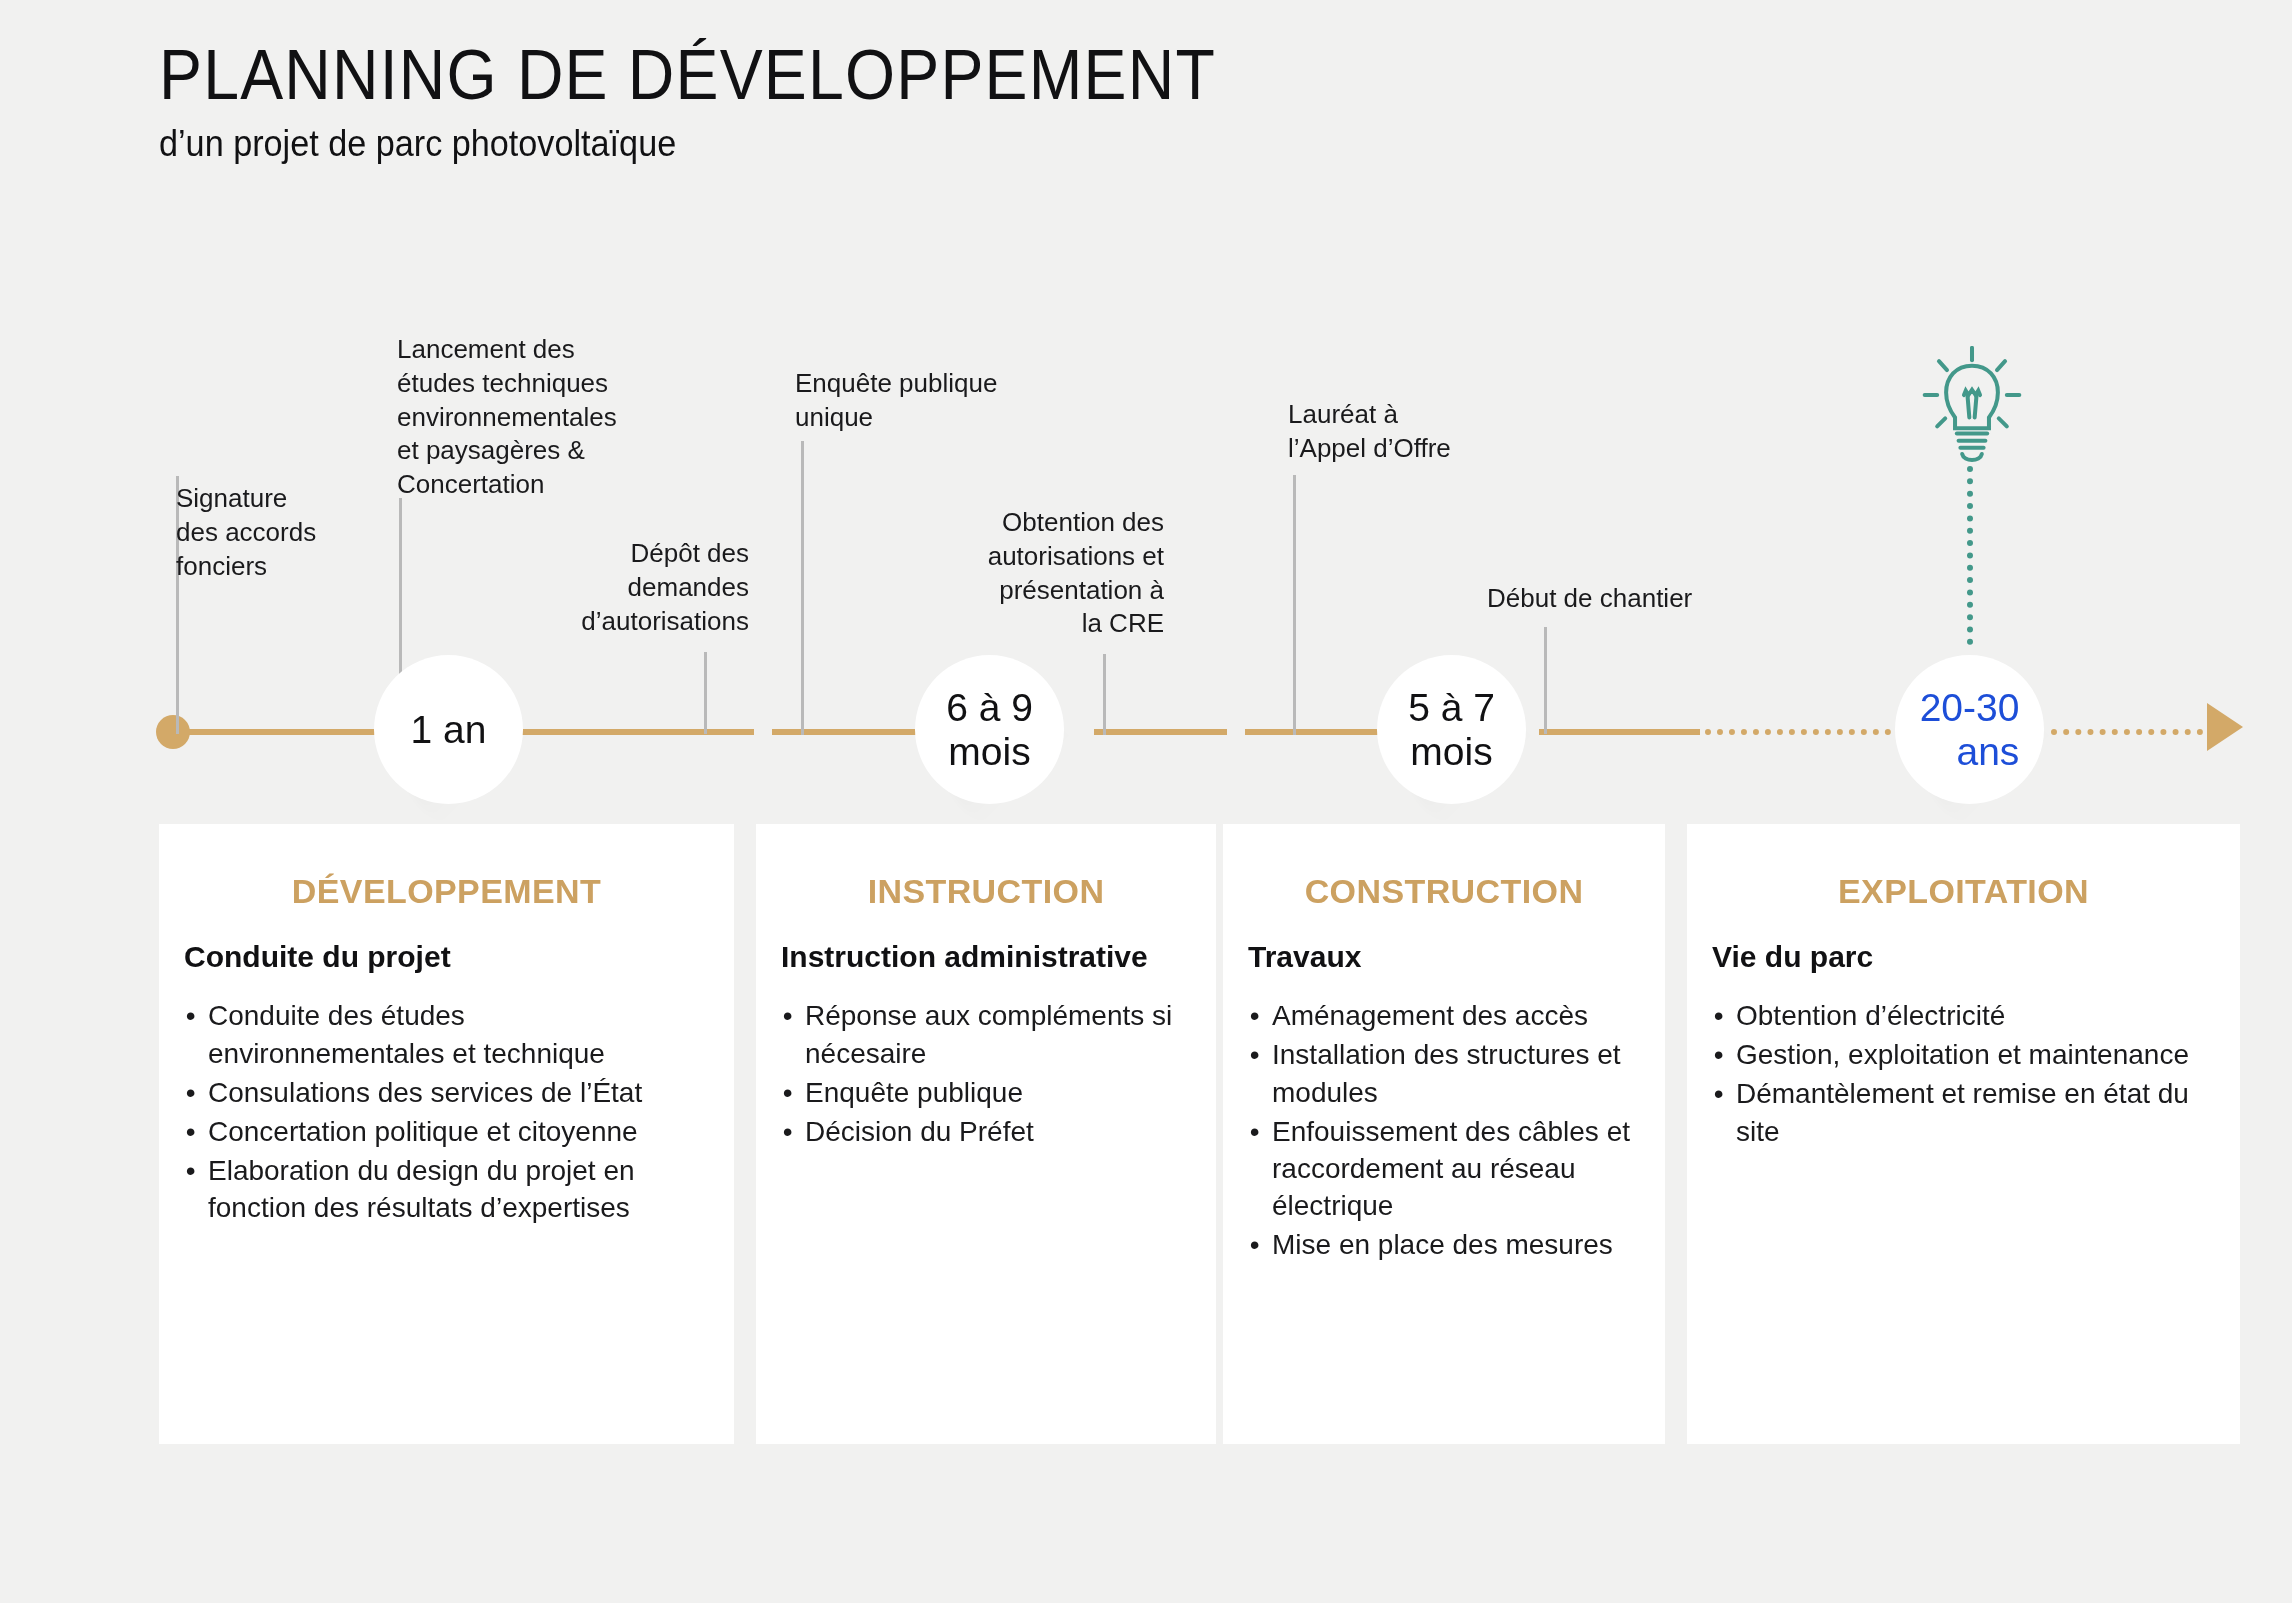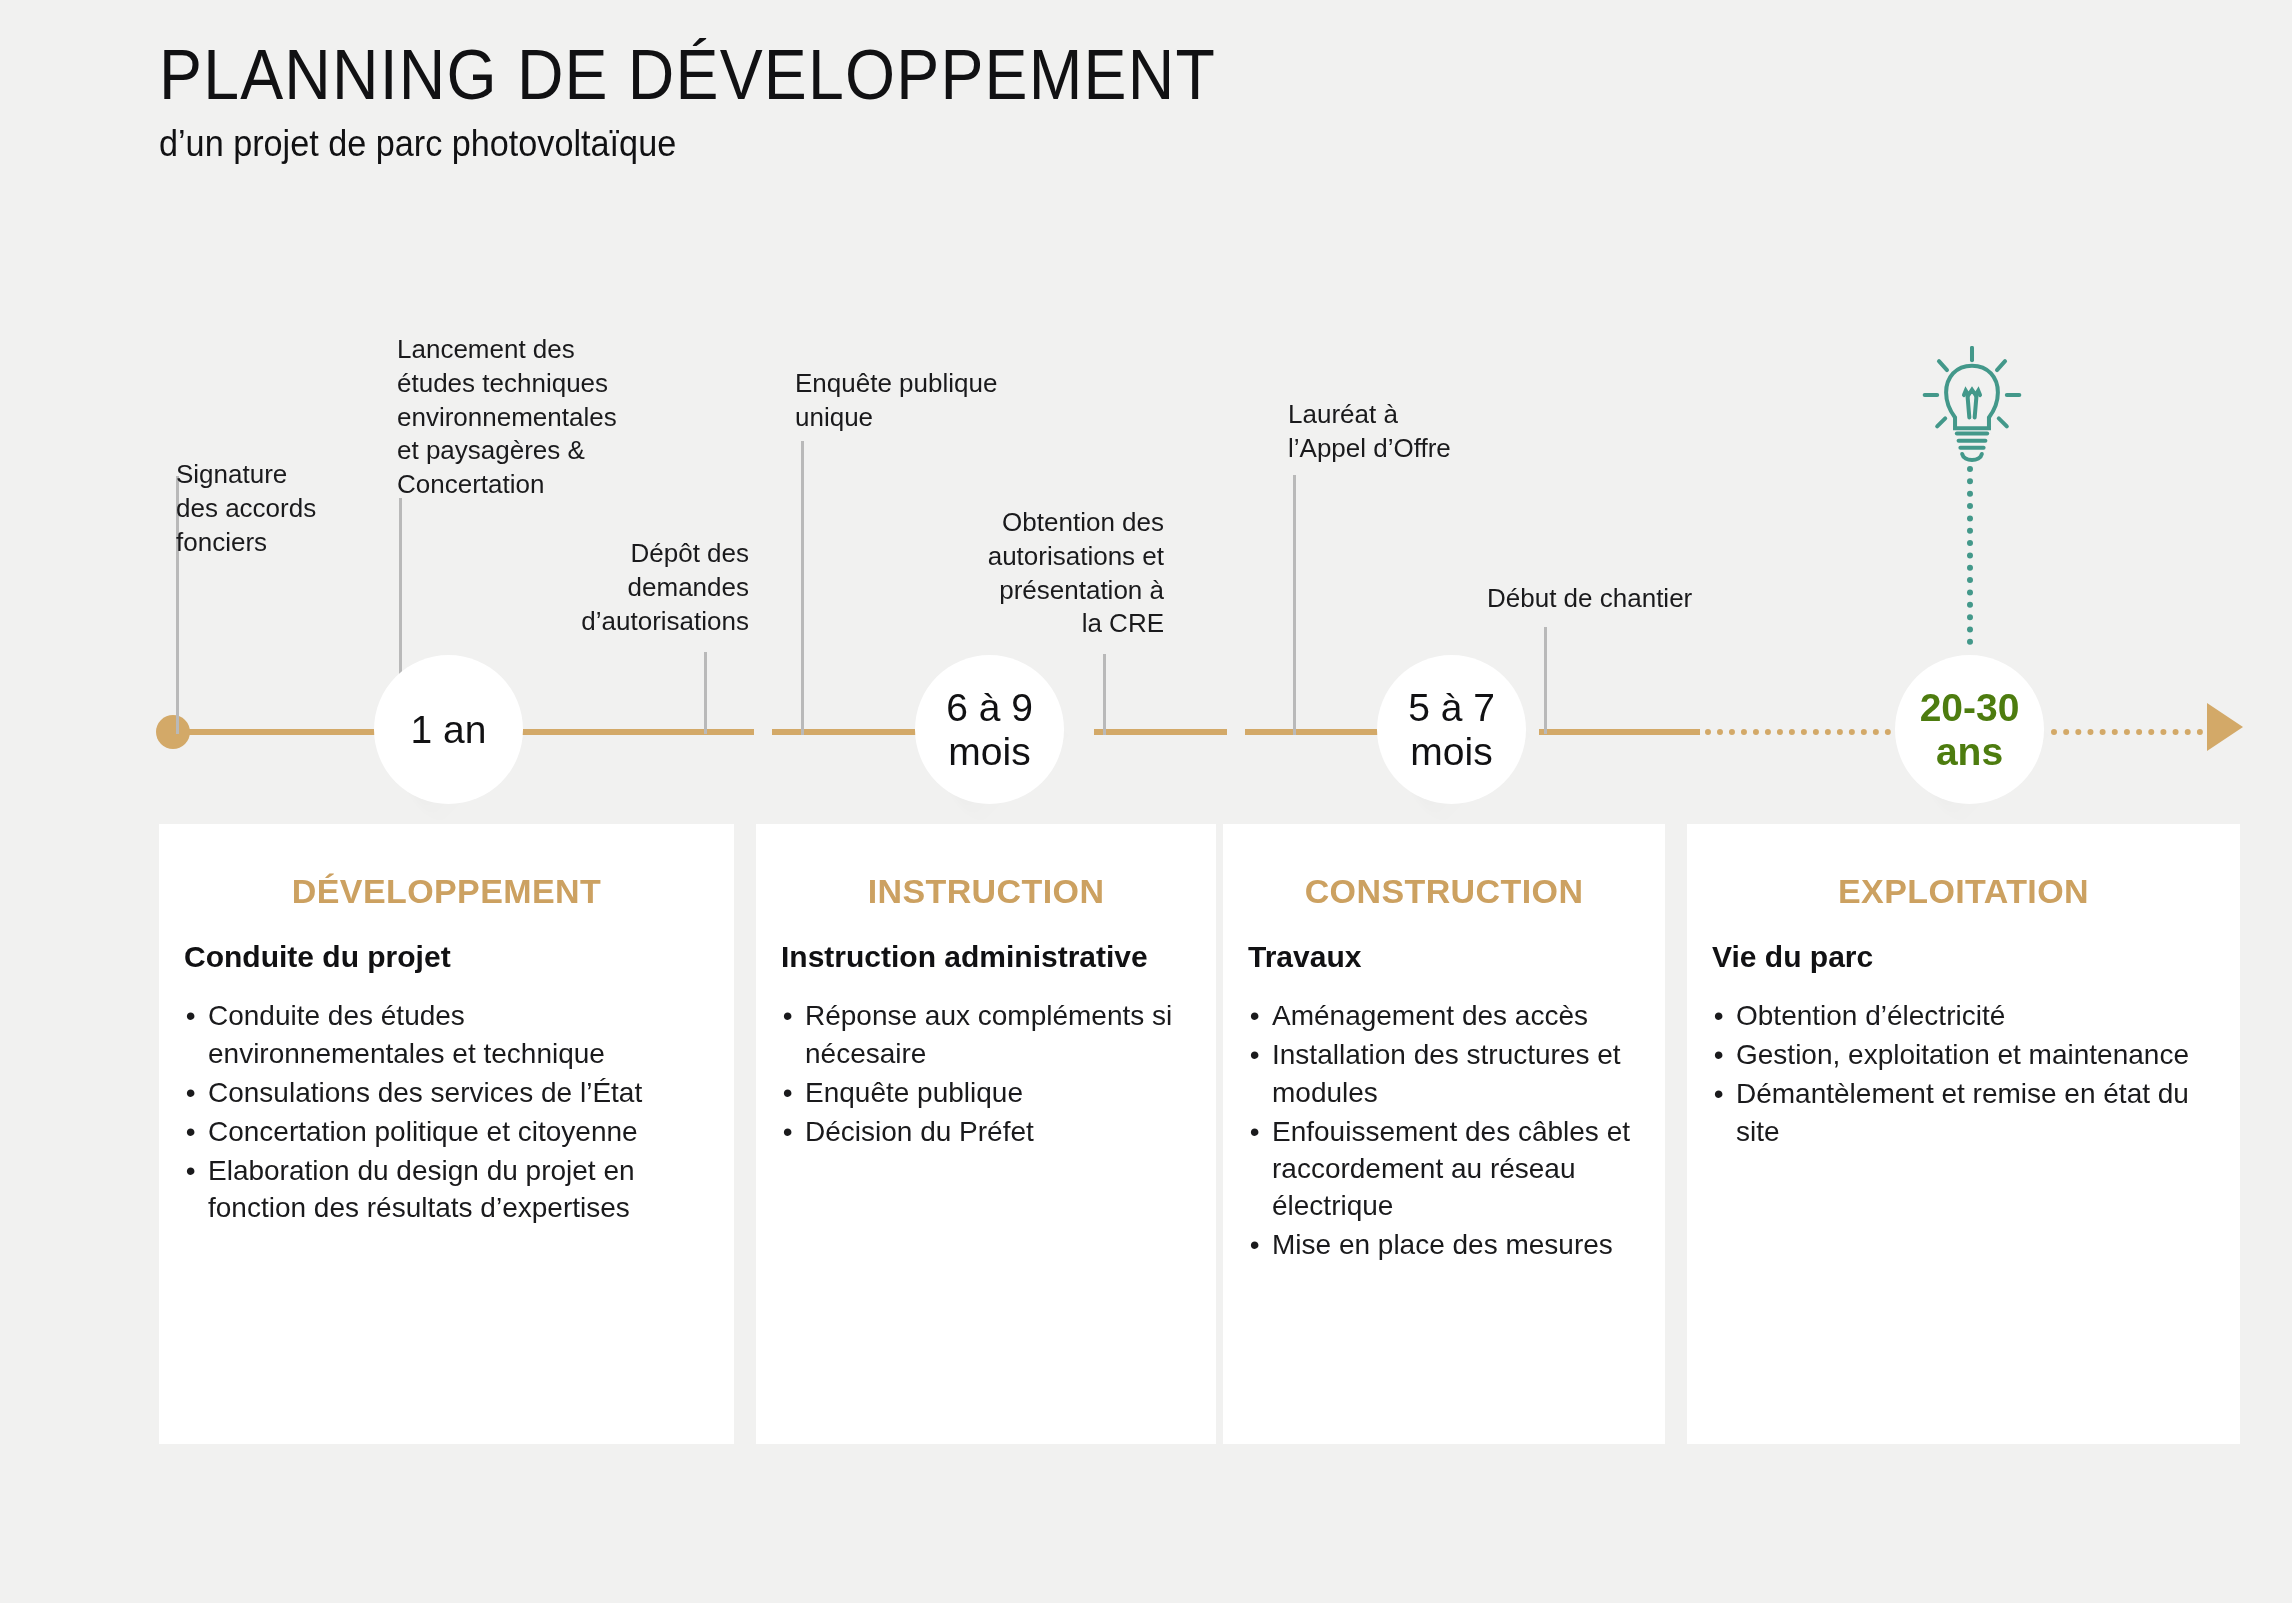--- a/index.html
+++ b/index.html
@@ -88,21 +88,21 @@
     position: absolute;
     width: 149px; height: 149px;
     z-index: 4;
     background: linear-gradient(135deg, rgba(0,0,0,0.10), rgba(0,0,0,0.0) 62%);
     clip-path: polygon(50% 0%, 100% 50%, 100% 100%, 50% 100%, 0% 100%, 0% 50%);
     border-radius: 50% 0 0 50%;
     transform: translate(30px, 30px);
     filter: blur(3.6px);
     opacity: .55;
   }
-  .tl-circle.teal { color: #4d7c0f; font-weight: bold; font-size: 39px; }
+  .tl-circle.teal { color: #1d4ed8; font-weight: normal; font-size: 39px; text-align: right; }
 
   
   .leader {
     position: absolute;
     width: 2.7px;
     background: #b9b9b9;
     z-index: 2;
   }
 
   
@@ -195,21 +195,21 @@
   <div id="tl-arrow"></div>
 
   <div class="leader" style="left:176px;  top:476px; height:258px;"></div>
   <div class="leader" style="left:399px;  top:498px; height:236px;"></div>
   <div class="leader" style="left:704px;  top:652px; height:82px;"></div>
   <div class="leader" style="left:801px;  top:441px; height:294px;"></div>
   <div class="leader" style="left:1103px; top:654px; height:81px;"></div>
   <div class="leader" style="left:1293px; top:475px; height:260px;"></div>
   <div class="leader" style="left:1544px; top:627px; height:107px;"></div>
 
-  <div class="annot" style="left:176px; top:458px;  width:233px;">Signature
+  <div class="annot" style="left:176px; top:482px;  width:233px;">Signature
 des accords
 fonciers</div>
 
   <div class="annot" style="left:397px; top:333px;  width:313px;">Lancement des
 études techniques
 environnementales
 et paysagères &amp;
 Concertation</div>
 
   <div class="annot right" style="left:462px; top:537px; width:287px;">Dépôt des

